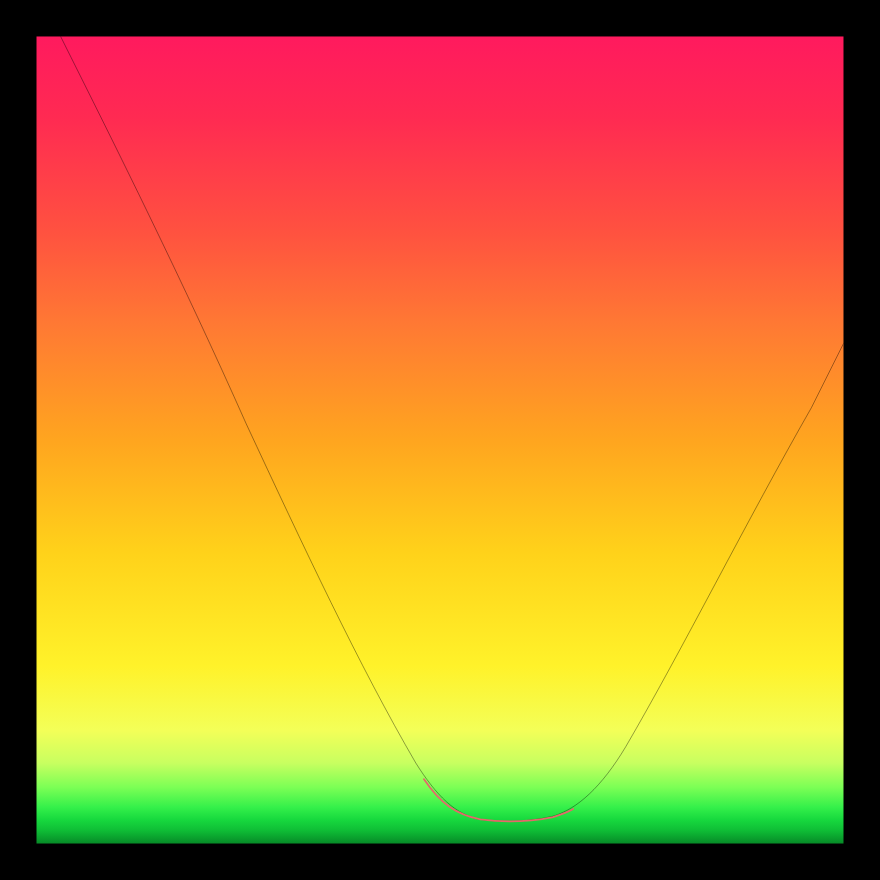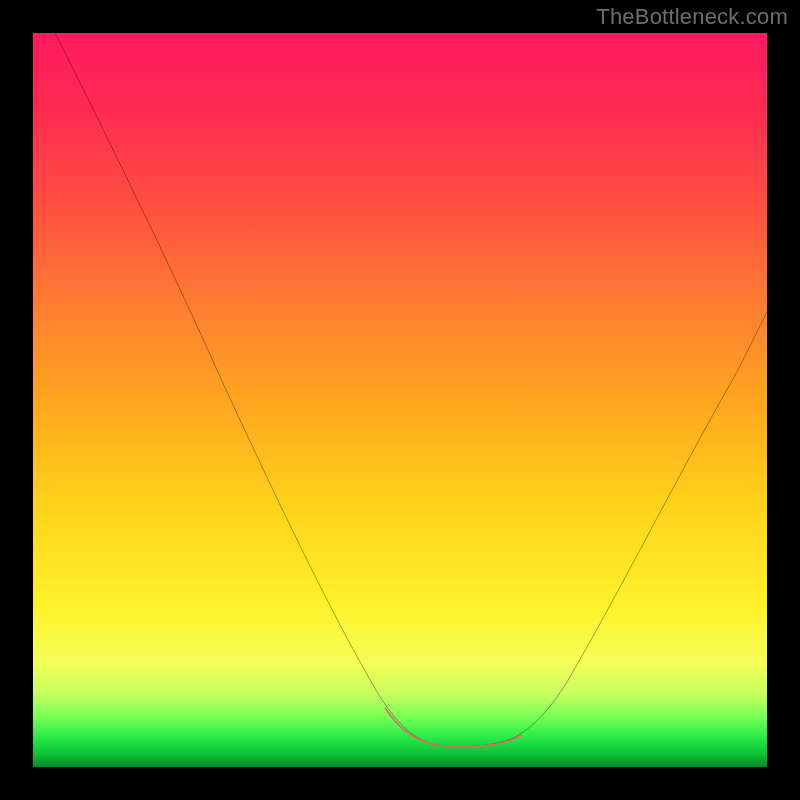--- a/index.html
+++ b/index.html
@@ -84,14 +84,13 @@
                C 80 76, 88 60, 96 46
                L 100 38"></path>
 
       <path fill="none" stroke="#e36a6a" stroke-width="1.6" stroke-linecap="round" stroke-linejoin="round" vector-effect="non-scaling-stroke" d="M 48 92
                C 50 95, 52 96.4, 55 97
                C 58 97.4, 61 97.3, 64 96.7
                C 65 96.4, 65.8 96.1, 66.5 95.7"></path>
     </svg>
   </div>
 
-  <div class="watermark">TheBottleneck.com</div>
 </div>
 
 </body></html>

